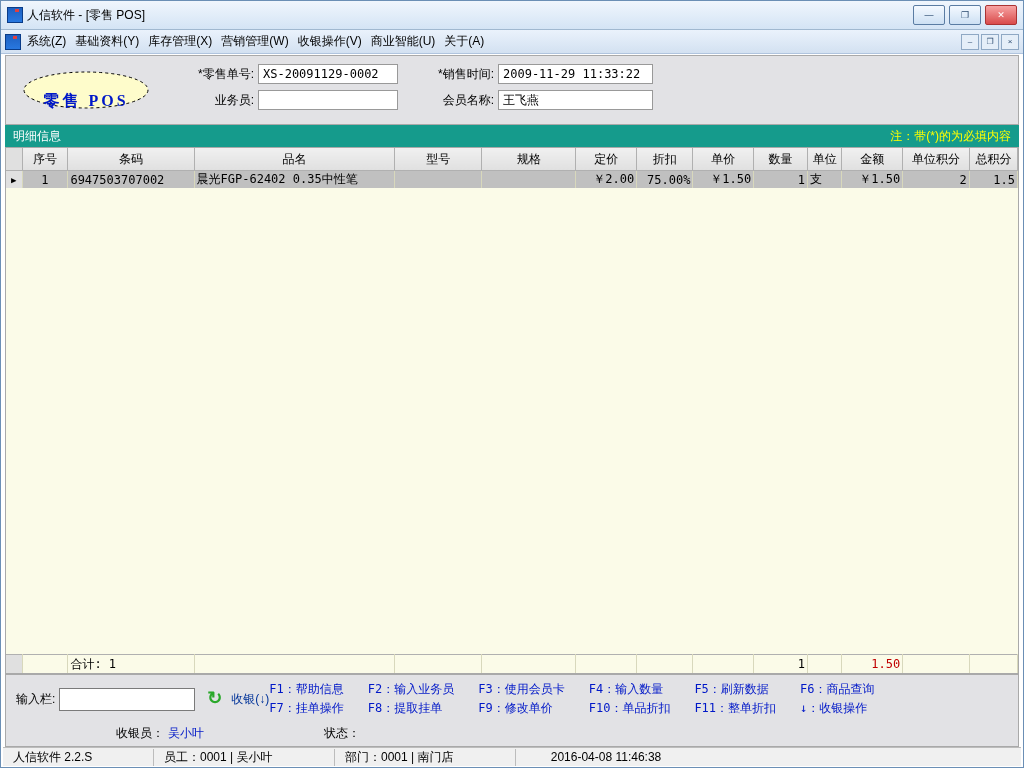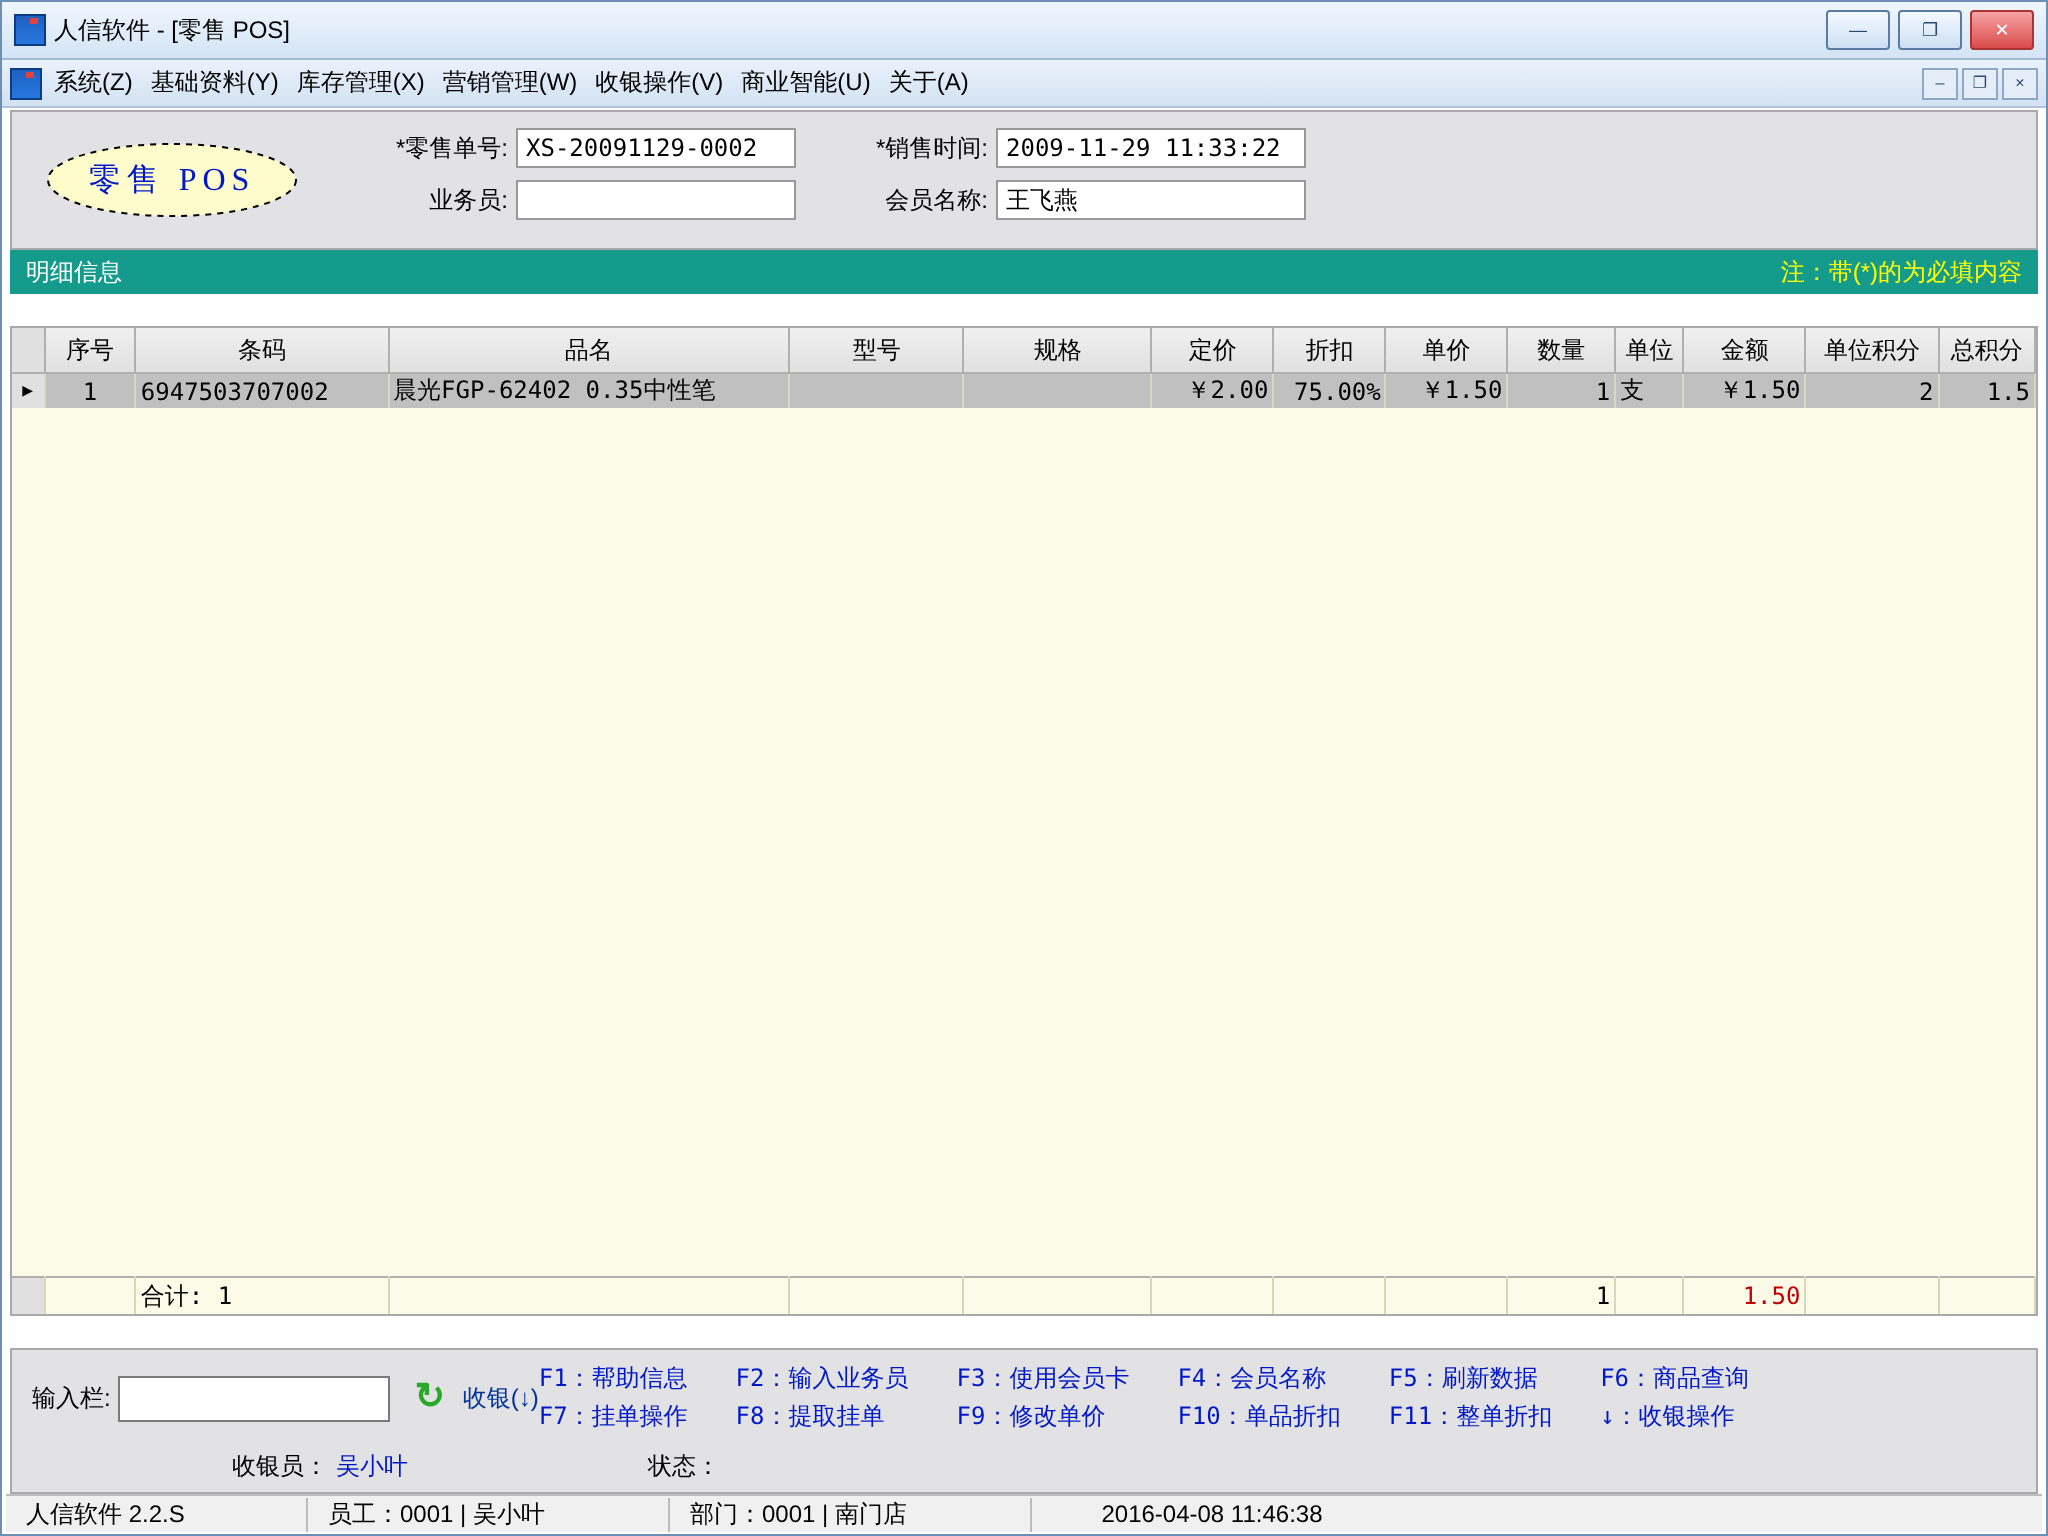--- a/index.html
+++ b/index.html
@@ -13,28 +13,28 @@
 .menubar{height:23px;background:linear-gradient(#eaf2fc,#d3e1f1);display:flex;align-items:center;padding:0 4px;border-bottom:1px solid #b0c4de;justify-content:space-between}
 .menubar .menus{display:flex;align-items:center}
 .menubar .menuicon{display:inline-block;width:14px;height:14px;margin-right:6px}
 .menubar .mitem{margin-right:9px;cursor:pointer}
 .mdibtns{display:flex}
 .mdibtn{width:16px;height:14px;border:1px solid #8fa8c4;background:#e5eef8;margin-left:2px;font-size:8px;display:flex;align-items:center;justify-content:center;color:#2b4a6f}
 .workarea{position:absolute;top:52px;left:2px;right:2px;bottom:20px;display:flex;flex-direction:column}
 .header-panel{background:#e2e2e5;border:1px solid #a9a9a9;padding:8px 10px;display:flex;align-items:center;box-sizing:border-box;margin:2px;margin-bottom:0}
 .oval{width:140px;height:44px;margin-right:18px;position:relative}
 .oval svg{position:absolute;top:0;left:0}
-.oval .txt{position:absolute;top:0;left:0;width:100%;height:100%;display:flex;align-items:center;justify-content:center;color:#0018c8;font-size:16px;font-weight:normal;letter-spacing:3px;font-family:"SimSun"}
+.oval .txt{position:absolute;top:11px;left:0;width:100%;height:100%;display:flex;align-items:center;justify-content:center;color:#0018c8;font-size:16px;font-weight:bold;letter-spacing:3px;font-family:"SimSun"}
 .hdr-fields{display:flex;flex-wrap:wrap;flex:1}
 .fld{display:flex;align-items:center;margin-bottom:6px}
 .fld label{width:80px;text-align:right;margin-right:4px}
 .fld input{border:1px solid #999;background:#fff;height:18px;padding:0 4px;font-family:monospace;font-size:12px;width:130px}
 .panel-title{background:#159b8c;color:#fff;height:22px;display:flex;align-items:center;justify-content:space-between;padding:0 8px;margin:0 2px}
 .panel-title .note{color:#ffff00}
-.grid-wrap{flex:1;margin:16px 2px;border:1px solid #a9a9a9;background:#fbfbe8;display:flex;flex-direction:column;overflow:hidden}
+.grid-wrap{flex:1;margin:0 2px;border:1px solid #a9a9a9;background:#fbfbe8;display:flex;flex-direction:column;overflow:hidden}
 table{border-collapse:collapse;width:100%;table-layout:fixed;font-size:12px}
 thead th{background:linear-gradient(#f0f0f0,#e0e0e0);border-right:1px solid #b0b0b0;border-bottom:1px solid #b0b0b0;height:20px;font-weight:normal;color:#000;overflow:hidden;white-space:nowrap}
 tbody td{border-right:1px solid #d8d8bc;height:17px;padding:0 2px;overflow:hidden;white-space:nowrap;font-family:monospace}
 tbody tr.sel td{background:#c0c0c0}
 .rowptr{width:14px;background:#e0e0e0;text-align:center;font-size:9px}
 .num{text-align:right}
 .gridbody{flex:1;overflow:hidden}
 .totals{background:#fbfbe8;border-top:1px solid #b0b0b0}
 .totals td{border-right:1px solid #d8d8bc;height:18px;padding:0 2px;font-family:monospace}
 .totals .red{color:#c00000}
@@ -237,21 +237,21 @@
     <div class="bottom-panel">
       <div class="brow">
         <label>输入栏:</label>
         <input style="">
         <span class="cash-icn"><span class="greenarrow">↻</span></span>
         <span class="cash-label">收银(↓)</span>
         <div class="fkeys" id="fkeys">
             <span>F1：帮助信息</span>
             <span>F2：输入业务员</span>
             <span>F3：使用会员卡</span>
-            <span>F4：会员名称</span>
+            <span>F4：输入数量</span>
             <span>F5：刷新数据</span>
             <span>F6：商品查询</span>
             <span>F7：挂单操作</span>
             <span>F8：提取挂单</span>
             <span>F9：修改单价</span>
             <span>F10：单品折扣</span>
             <span>F11：整单折扣</span>
             <span>↓：收银操作</span>
           </div>
       </div>

